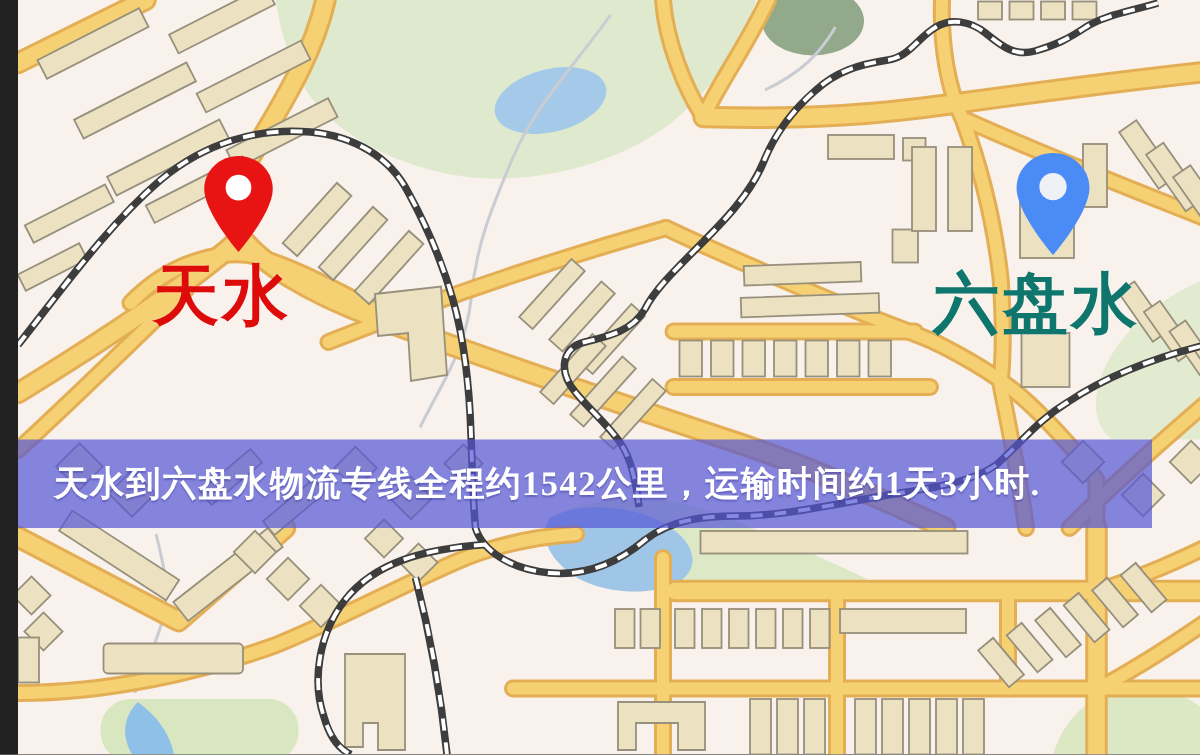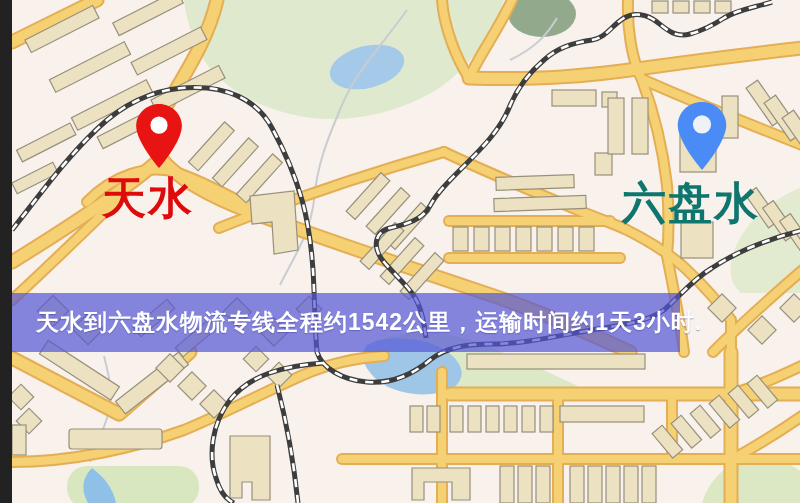--- a/index.html
+++ b/index.html
@@ -6,23 +6,23 @@
   .stage{position:relative;width:800px;height:503px;overflow:hidden;
          font-family:"Liberation Sans",sans-serif;background:#f8f1ec;margin-left:12px;}
   .map-svg{position:absolute;left:0;top:0;width:800px;height:503px;display:block;}
   .marker{position:absolute;}
   .marker svg{display:block;}
   .city-label{position:absolute;font-weight:bold;font-size:44px;line-height:1;
               letter-spacing:2px;white-space:nowrap;
               text-shadow:0 0 1px rgba(255,255,255,.35);}
   .label-origin{left:90px;top:176px;color:#de0b0b;}
   .label-dest{left:610px;top:181px;color:#0f766e;}
-  .banner{position:absolute;left:0;top:293px;width:668px;height:59px;
+  .banner{position:absolute;left:0;top:293px;width:756px;height:59px;
           background:rgba(84,86,214,.70);display:flex;align-items:center;
-          box-sizing:border-box;padding:0 10px 0 24px;}
+          box-sizing:border-box;padding:0 10px 0 24px;font-family:Liberation Serif, serif;}
   .banner-text{color:#ffffff;font-size:23px;letter-spacing:1px;white-space:nowrap;
                font-weight:bold;text-shadow:0 1px 1px rgba(60,60,160,.45);}
 </style>
 </head>
 <body>
 
 <div class="stage">
 
   <svg class="map-svg" viewBox="0 0 800 503" xmlns="http://www.w3.org/2000/svg">
 

